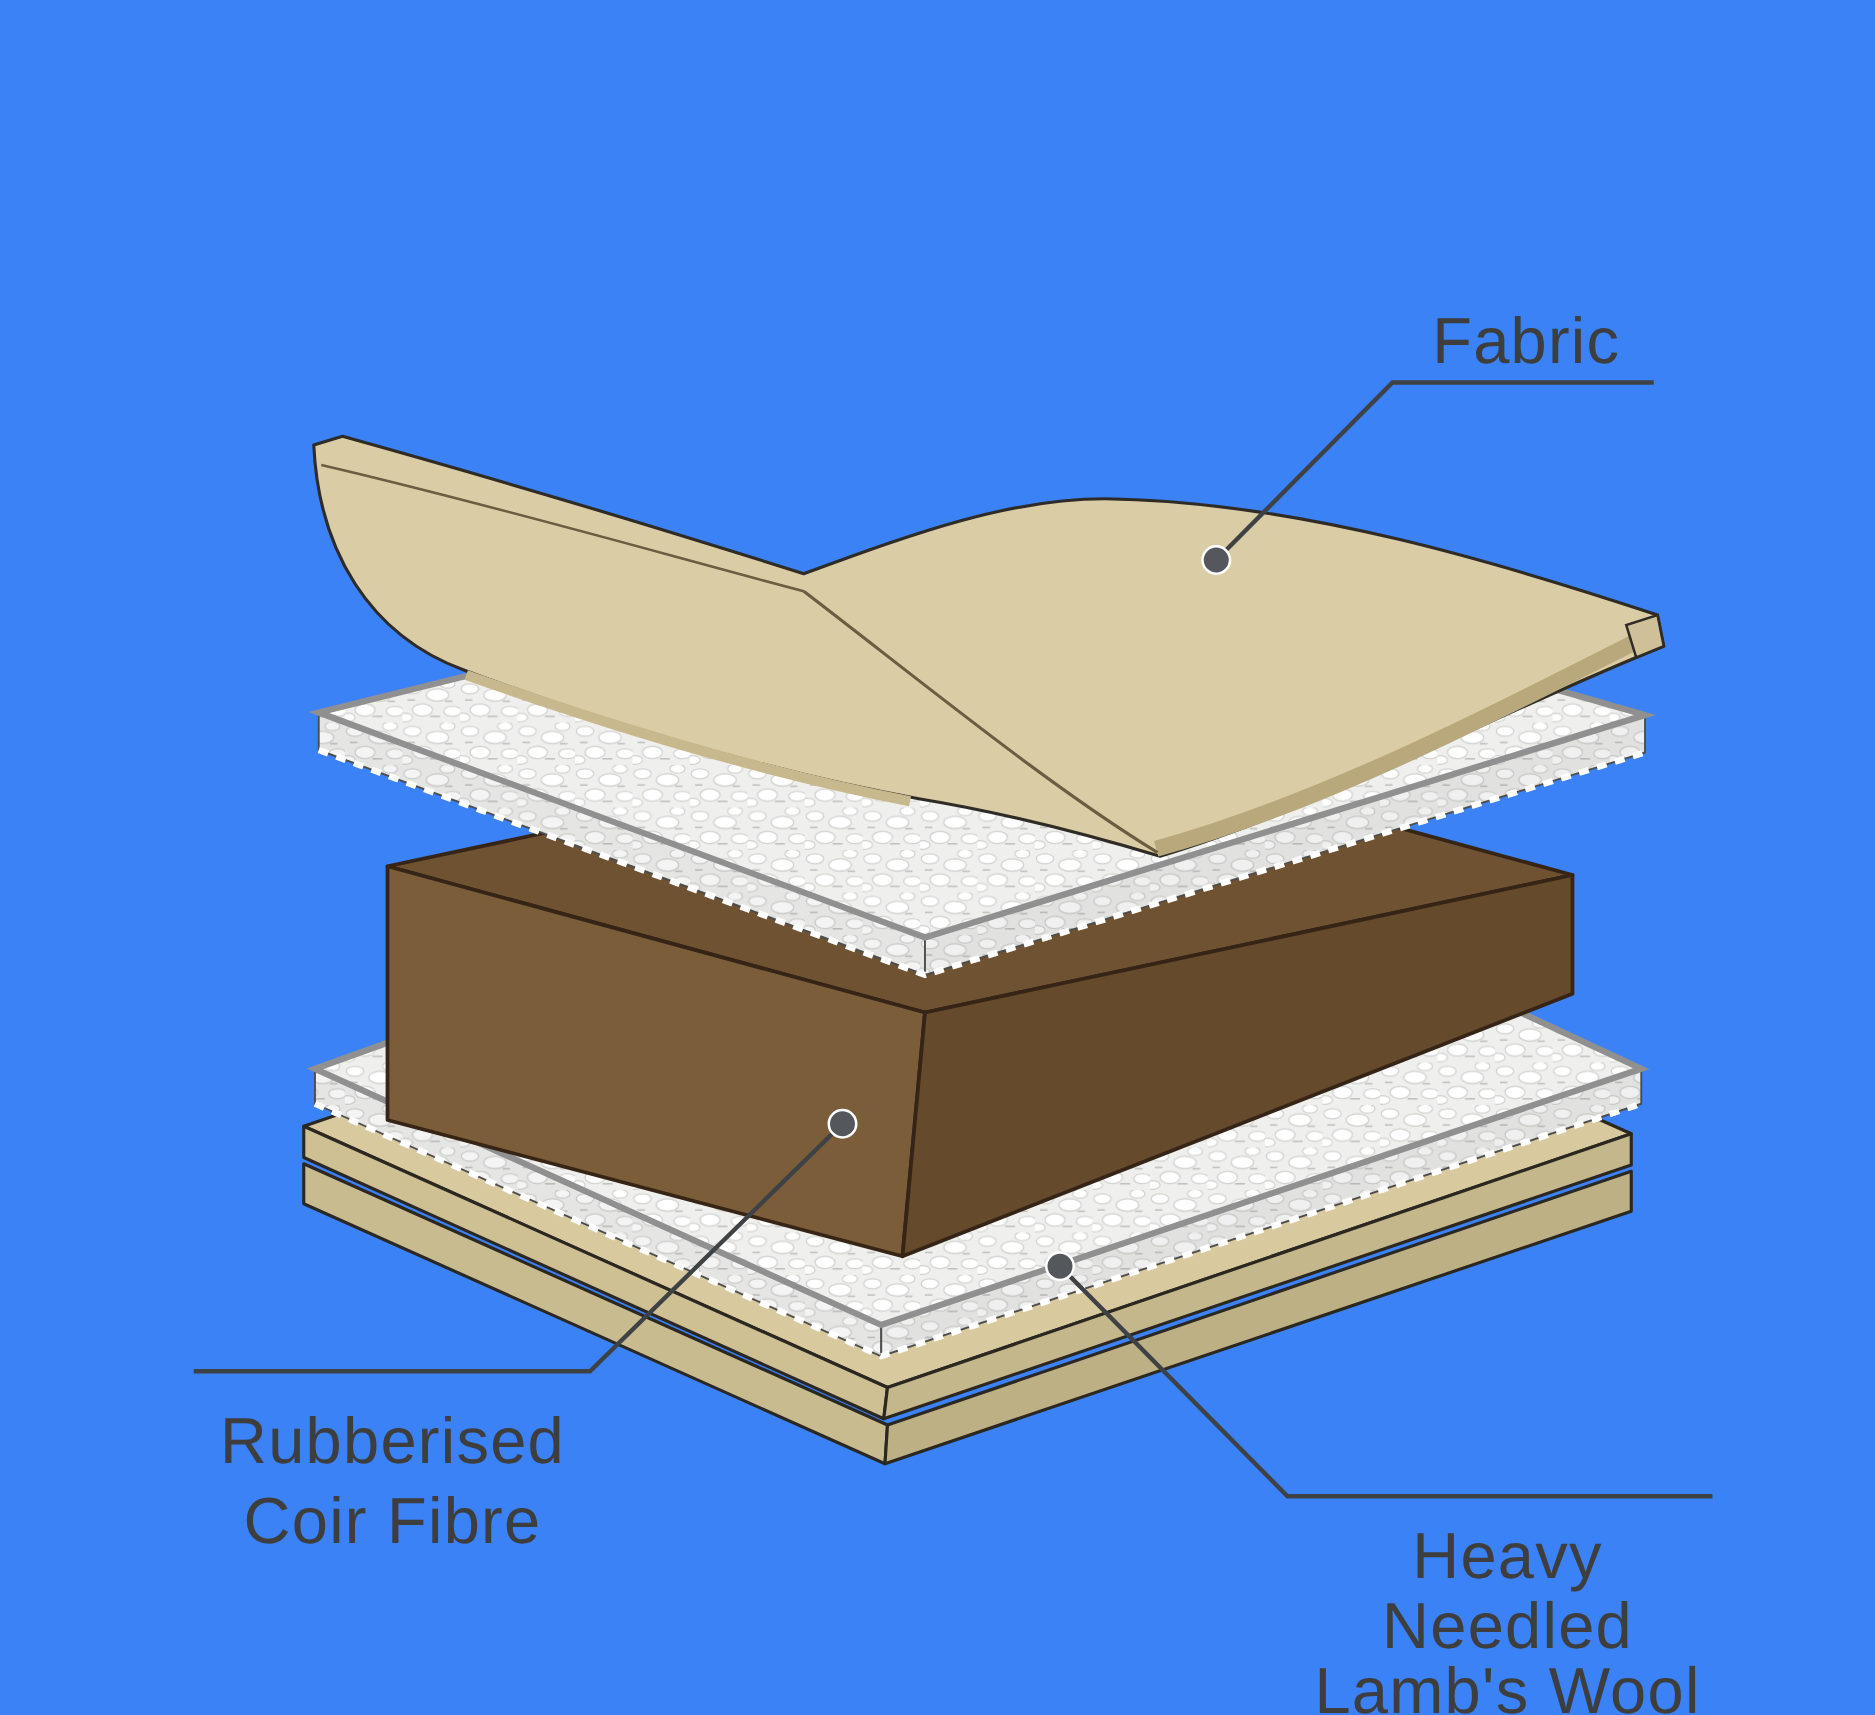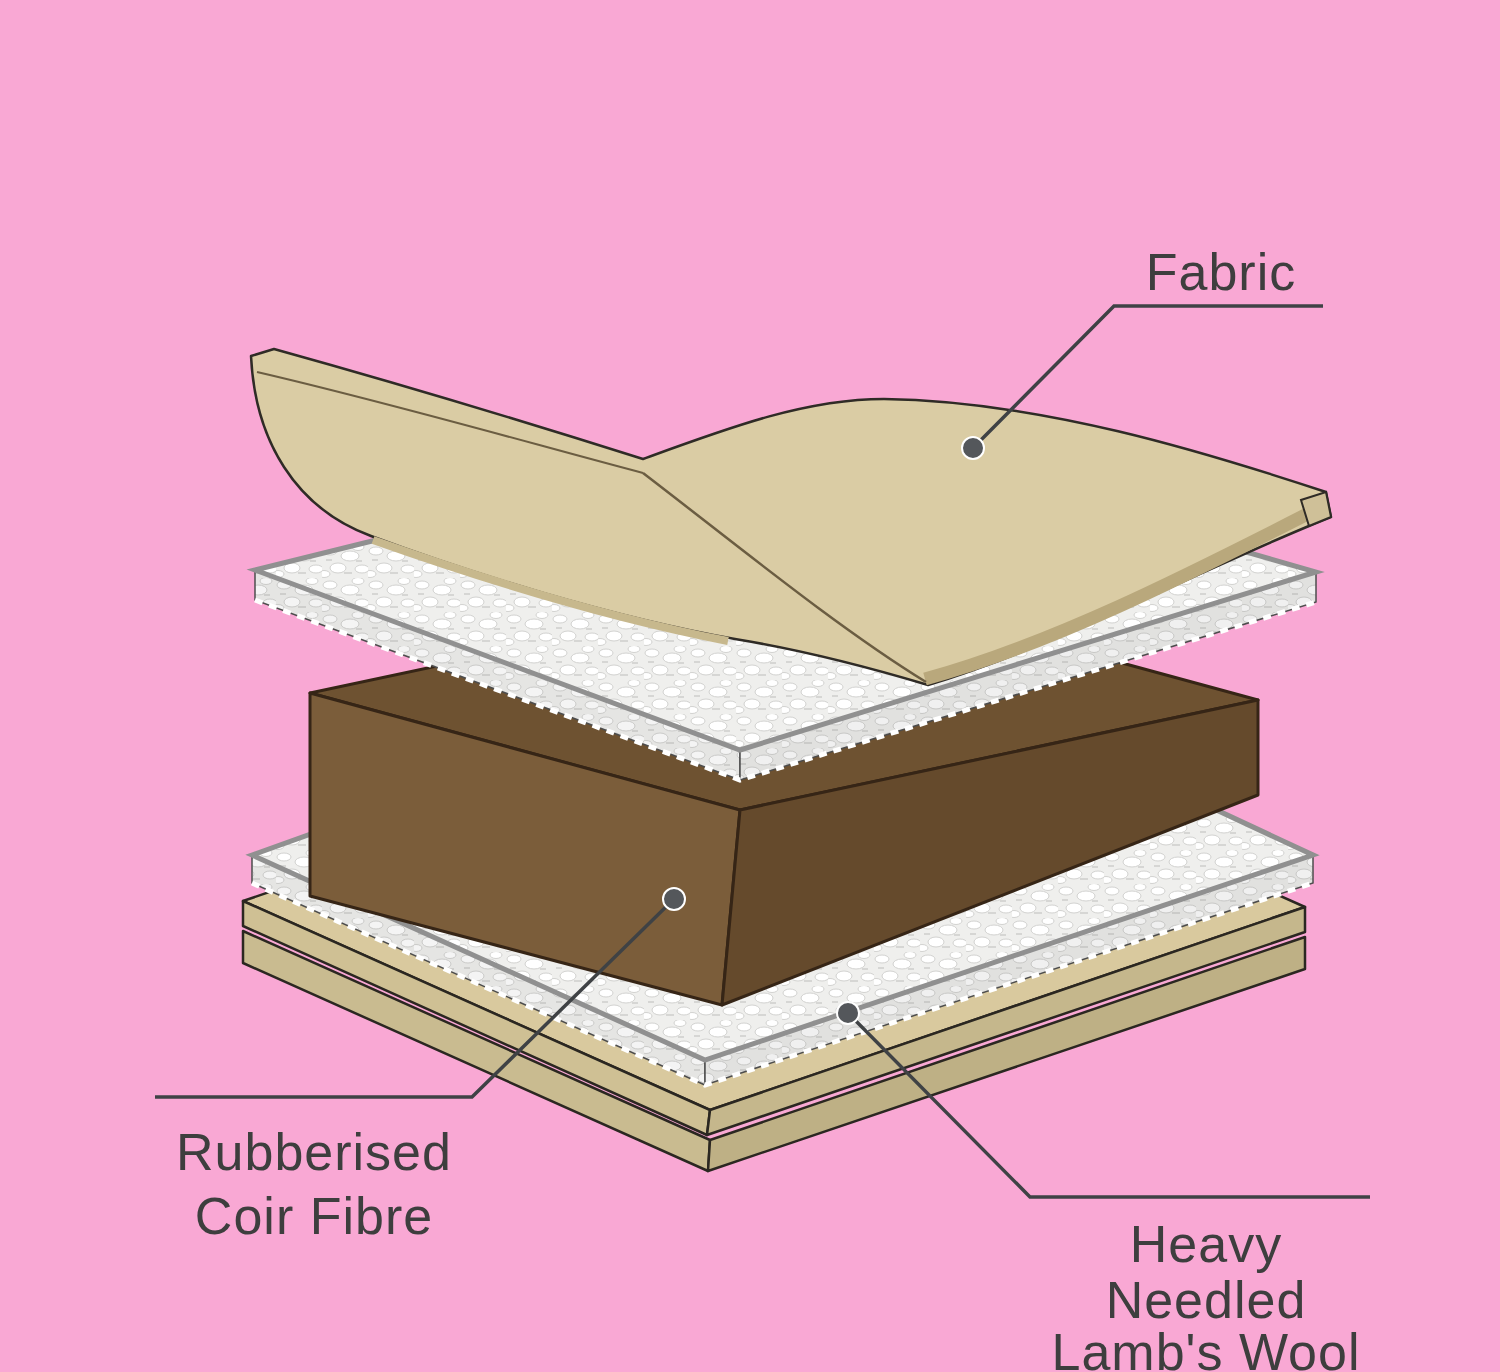--- a/index.html
+++ b/index.html
@@ -1,16 +1,16 @@
 <!DOCTYPE html>
 <html><head>
 <meta charset="utf-8">
 <style>
   html,body{margin:0;padding:0;background:#ffffff;}
-  .stage{width:1500px;height:1372px;position:relative;background:#f9a8d4;overflow:hidden;}
+  .stage{width:1500px;height:1372px;position:relative;background:#3b82f6;overflow:hidden;}
   svg{display:block;}
   text.lbl{
     font-family:"Liberation Sans", sans-serif;
     font-weight:300;
     font-size:52px;
     letter-spacing:1px;
     fill:#3e3e3e;
     text-anchor:middle;
   }
 </style>

